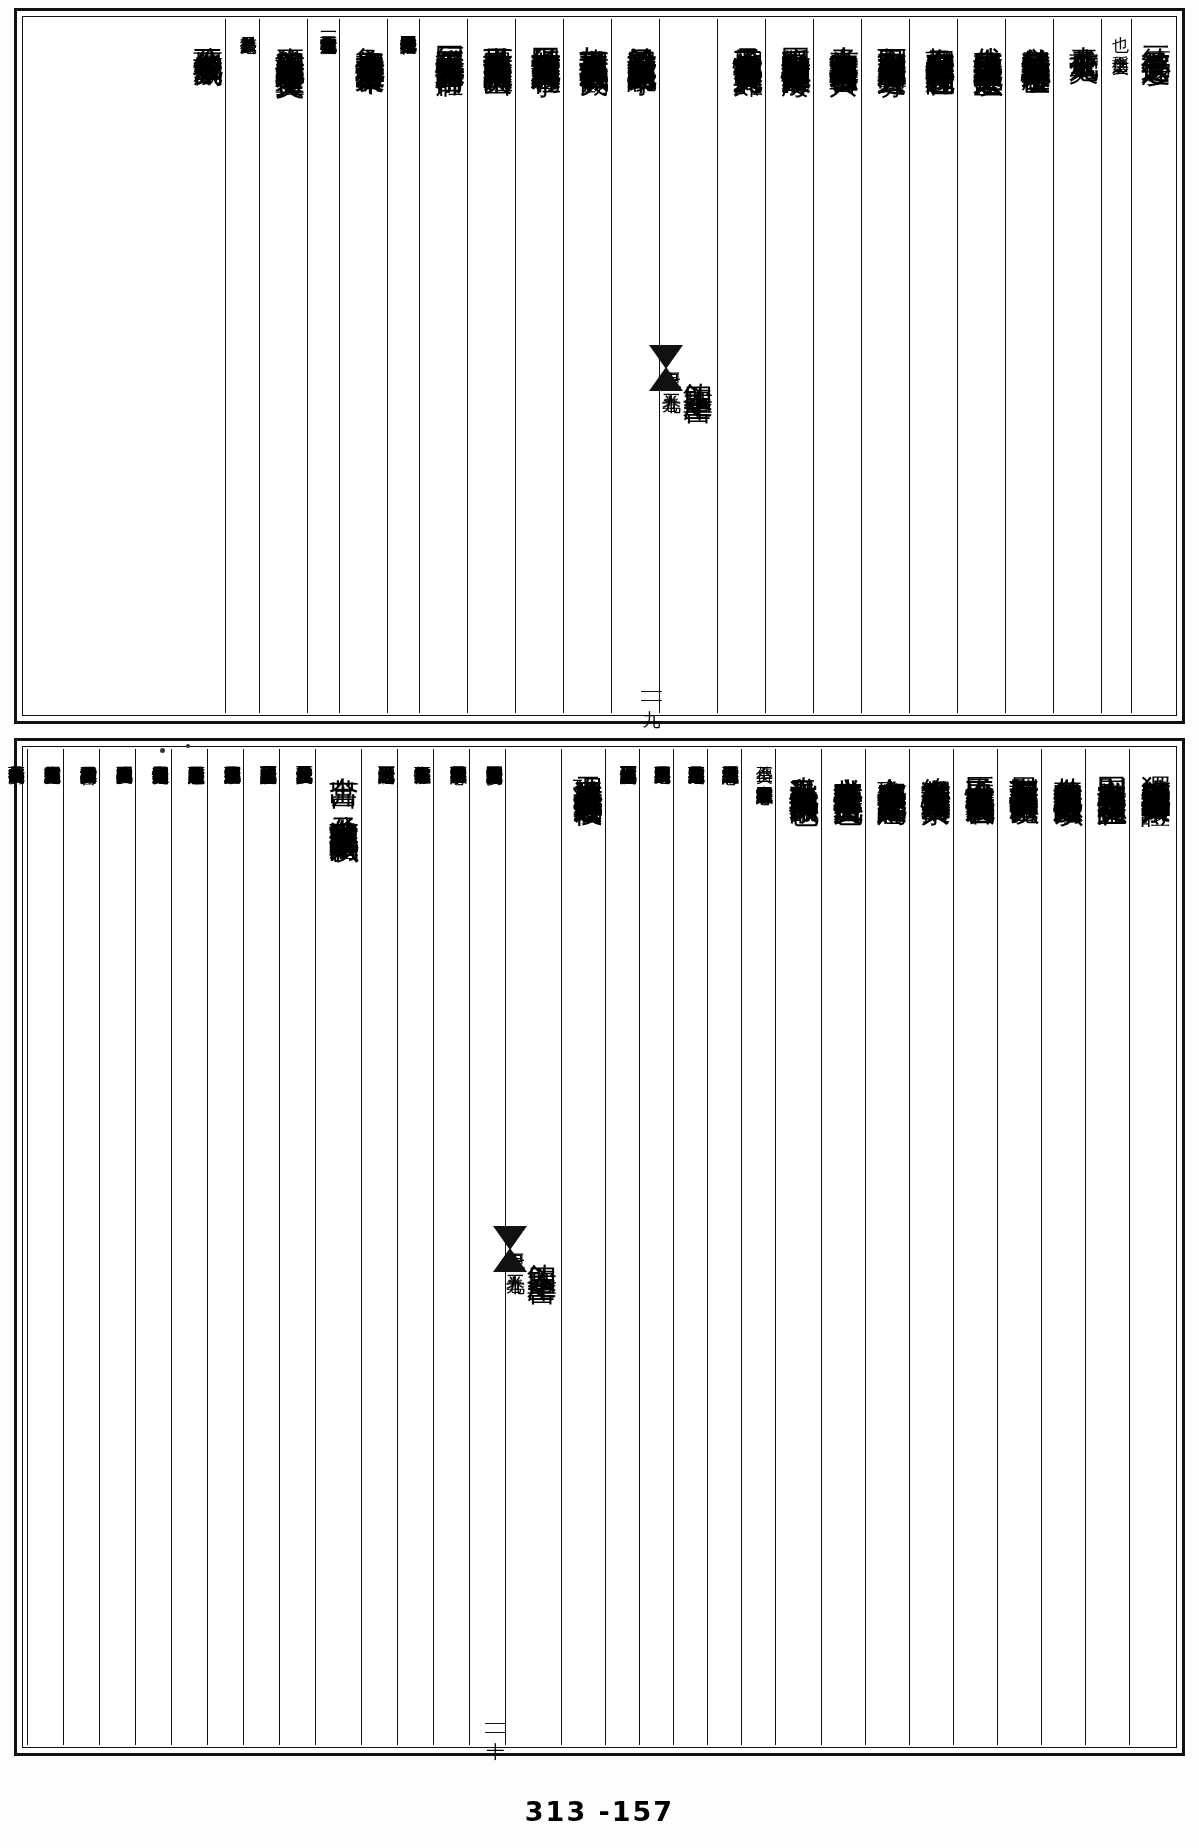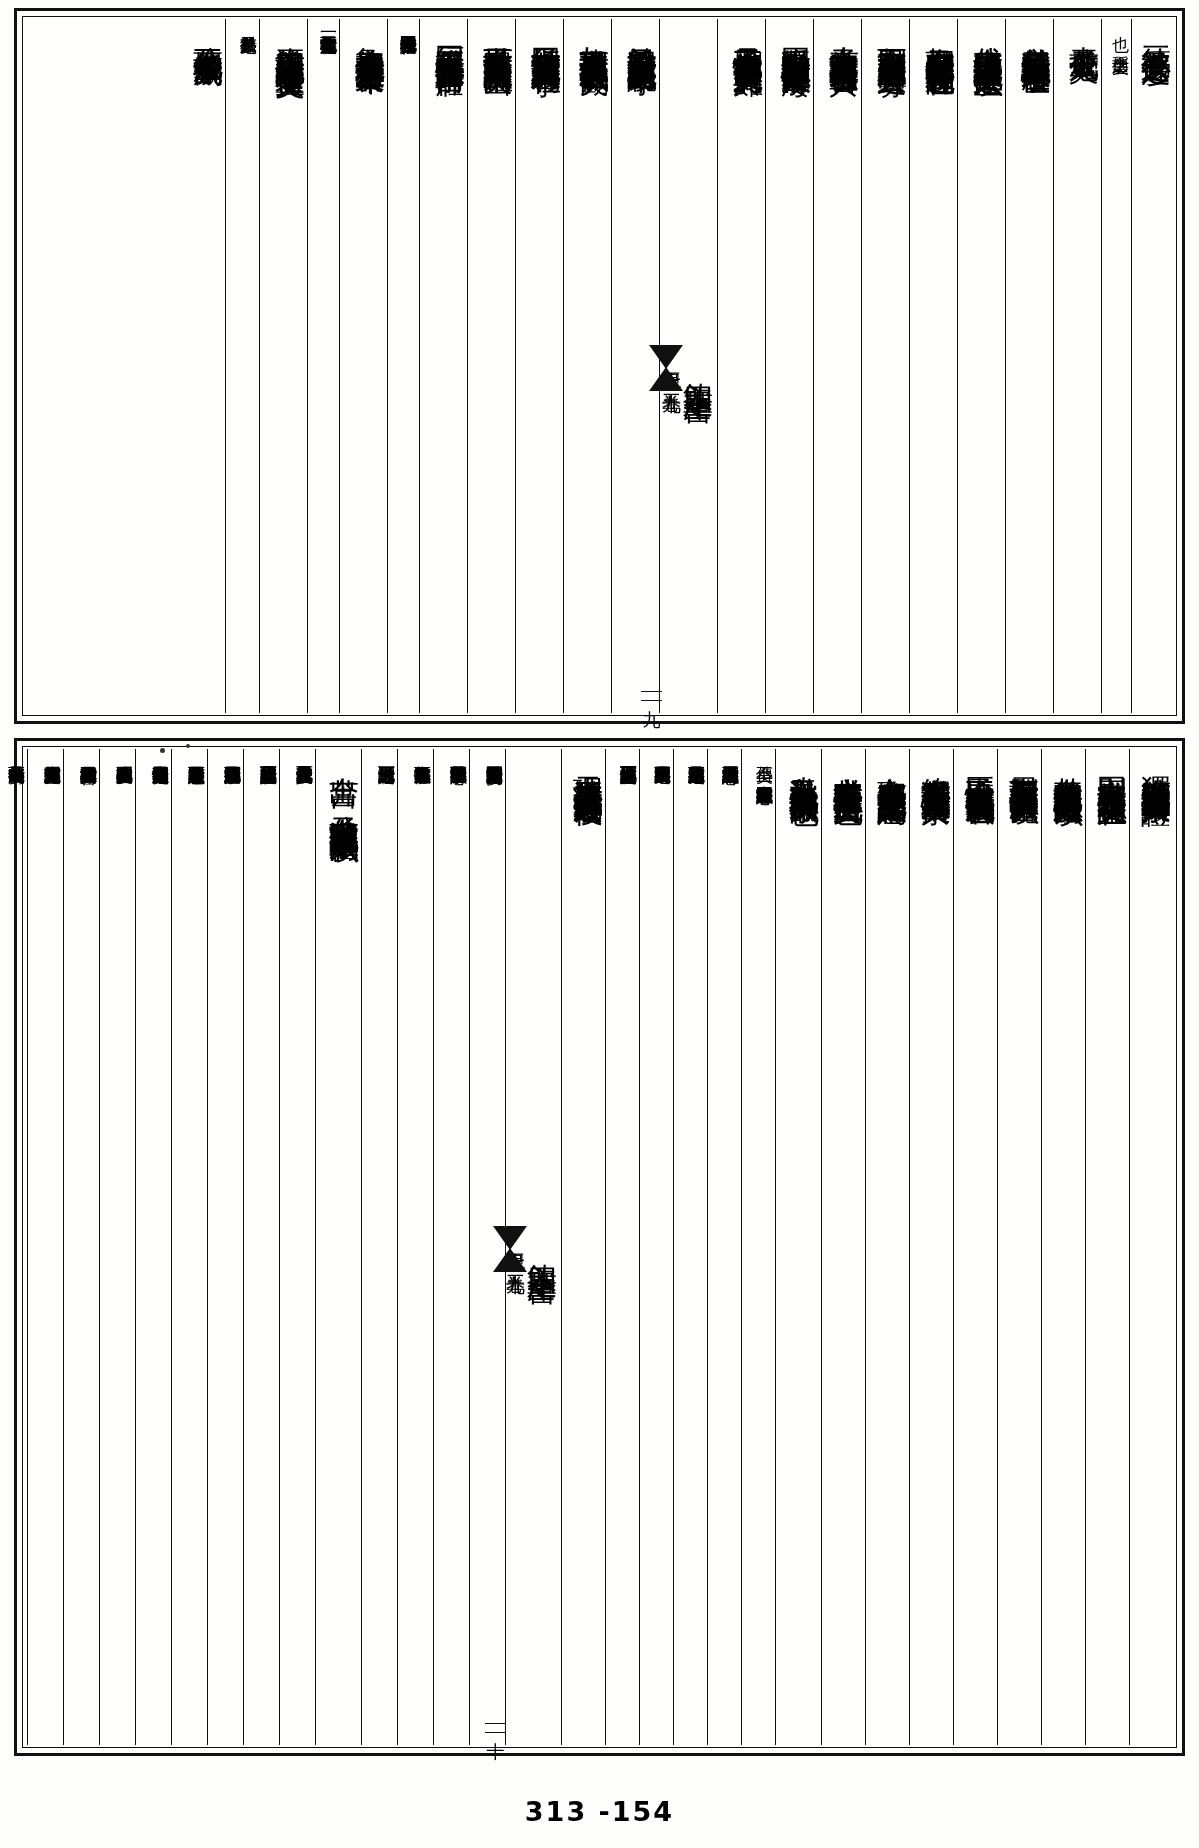--- a/index.html
+++ b/index.html
@@ -350,16 +350,16 @@
           <span class="note">子不能故慶父具勢甚易而李</span>
         </div>
 
     </div>
   </div>
 
   <span class="speck" style="left:160px; top:748px; width:5px; height:5px;"></span>
   <span class="speck" style="left:186px; top:744px; width:4px; height:4px;"></span>
 
   <div class="footer">
-    <span>313 -154</span>
+    <span>313 -157</span>
   </div>
 
 </div>
 
 </body></html>

